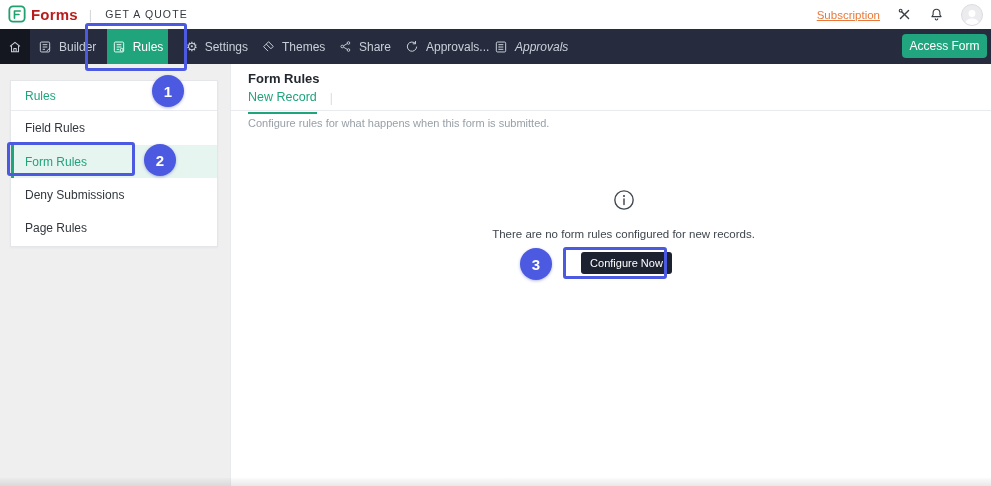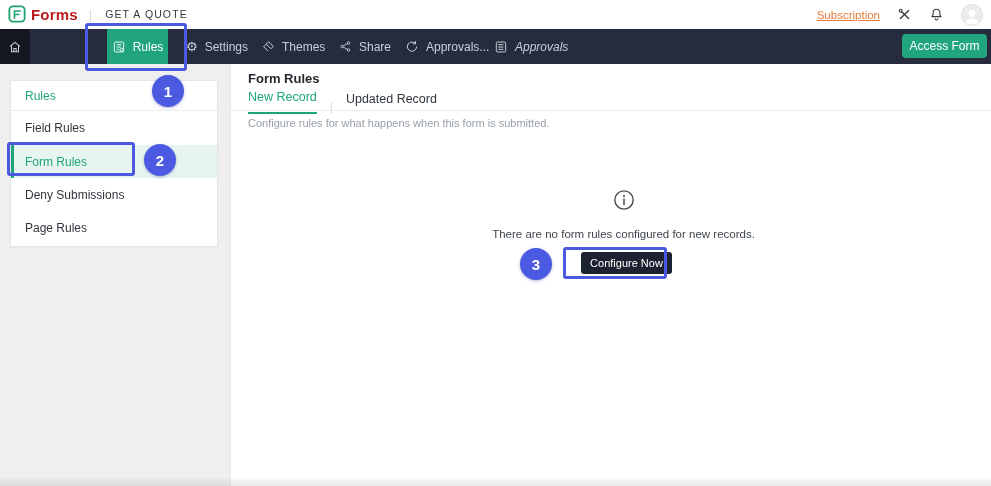--- a/index.html
+++ b/index.html
@@ -36,21 +36,21 @@
   .sidebar-card { position:absolute; left:10px; top:16px; width:208px; height:167px; background:#fff;
                   border:1px solid #e4e6e9; box-shadow:0 1px 2px rgba(0,0,0,.04); }
   .side-row { position:relative; height:33px; display:flex; align-items:center; padding-left:14px; font-size:12px; color:#32373d; cursor:pointer; }
   .side-header { height:30px; color:#1fa47c; border-bottom:1px solid #e9ebee; cursor:default; }
   .side-row.first { height:34px; }
   .side-row.selected { background:#e7f5f0; color:#1fa47c; border-left:3px solid #1fa47c; padding-left:11px; }
 
   
   .main { position:absolute; left:230px; top:64px; width:761px; height:422px; background:#fff; border-left:1px solid #e8eaed; }
   .main-title { position:absolute; left:17px; top:7px; font-size:13px; font-weight:bold; color:#23282e; }
-  .tabs { position:absolute; left:17px; top:26px; display:flex; align-items:flex-end; gap:13px; }
+  .tabs { position:absolute; left:17px; top:26px; display:flex; align-items:flex-start; gap:13px; }
   .tab { font-size:12.5px; color:#2f353b; padding-bottom:8px; cursor:pointer; }
   .tab.active { color:#1fa47c; border-bottom:2.5px solid #1fa47c; }
   .tab-sep { color:#d9dcdf; font-size:12px; margin-top:1px; }
   .main-divider { position:absolute; left:0; top:46px; width:761px; height:1px; background:#e9ebee; }
   .description { position:absolute; left:17px; top:53px; font-size:11px; color:#98a0a7; }
 
   .empty-state { position:absolute; left:0; top:125px; width:785px; text-align:center; }
   .info-icon-wrap { display:inline-block; }
   .empty-msg { margin-top:13px; font-size:11.5px; color:#3f464d; }
   .configure-btn { position:absolute; left:344px; top:188px; width:91px; height:22px; background:#1d2230; color:#fff;
@@ -108,20 +108,28 @@
 
   <div class="navbar">
     <div class="home-block">
       <svg width="14" height="14" viewBox="0 0 24 24" fill="none" stroke="#c9cfd9" stroke-width="1.8" stroke-linejoin="round">
         <path d="M3.5 11 L12 4 L20.5 11"></path>
           <path d="M6 9.5 V20 H18 V9.5"></path>
           <path d="M10 20 v-5.5 h4 V20"></path>
       </svg>
     </div>
 
+    <div class="nav-item" style="left:38px;">
+      <svg class="nav-glyph" width="14" height="14" viewBox="0 0 24 24" fill="none" stroke="#c9cfd9" stroke-width="1.7">
+        <rect x="4" y="3.5" width="16" height="17" rx="2"></rect>
+          <path d="M8 8h8M8 12h8M8 16h4"></path>
+          <path d="M15 19l5-5" stroke-linecap="round"></path>
+      </svg>
+      <span class="lbl">Builder</span>
+    </div>
 
     <div class="nav-item active" style="left:107px; width:61px;">
       <svg class="nav-glyph" width="14" height="14" viewBox="0 0 24 24" fill="none" stroke="#eafaf4" stroke-width="1.7">
         <rect x="4" y="3.5" width="16" height="17" rx="2"></rect>
           <path d="M8 8h8M8 12h8M8 16h4"></path>
           <circle cx="16.5" cy="17" r="2.6" fill="#1fa47c"></circle>
       </svg>
       <span class="lbl">Rules</span>
     </div>
 
@@ -179,21 +187,20 @@
       <div class="side-row">Deny Submissions</div>
       <div class="side-row">Page Rules</div>
     </div>
   </div>
 
   <div class="main">
     <div class="main-title">Form Rules</div>
     <div class="tabs">
       <span class="tab active">New Record</span>
       <span class="tab-sep">|</span>
-      <span class="tab">Updated Record</span>
     </div>
     <div class="main-divider"></div>
     <div class="description">Configure rules for what happens when this form is submitted.</div>
 
     <div class="empty-state">
       <span class="info-icon-wrap">
         <svg width="22" height="22" viewBox="0 0 24 24" fill="none">
           <circle cx="12" cy="12" r="10" stroke="#41484f" stroke-width="1.5"></circle>
           <circle cx="12" cy="7.6" r="1.15" fill="#41484f"></circle>
           <path d="M12 10.8 V17" stroke="#41484f" stroke-width="1.6" stroke-linecap="round"></path>

